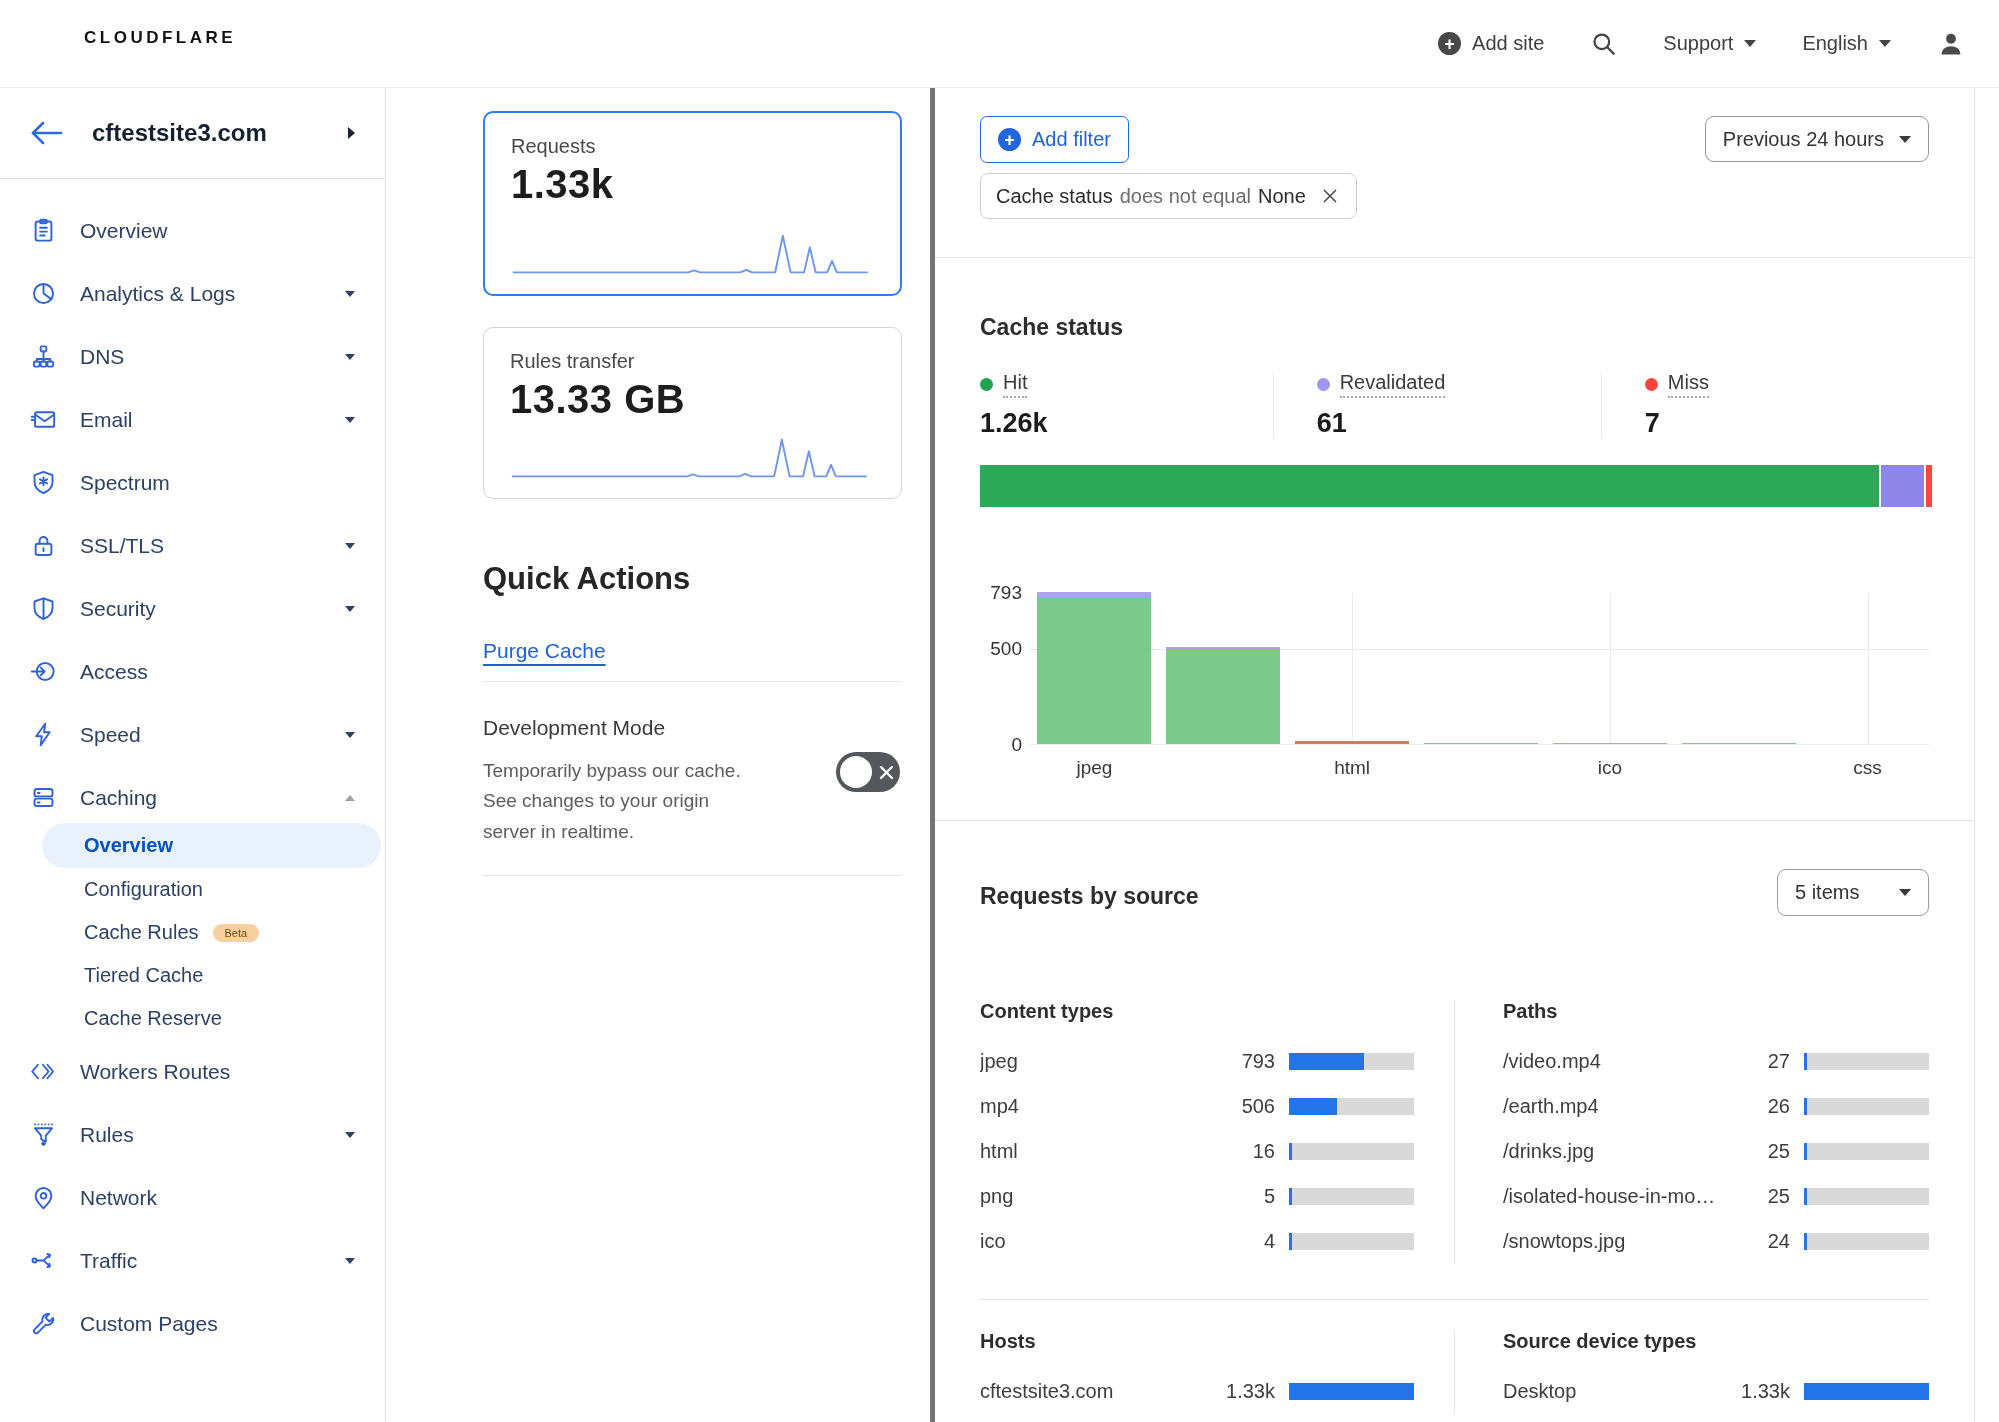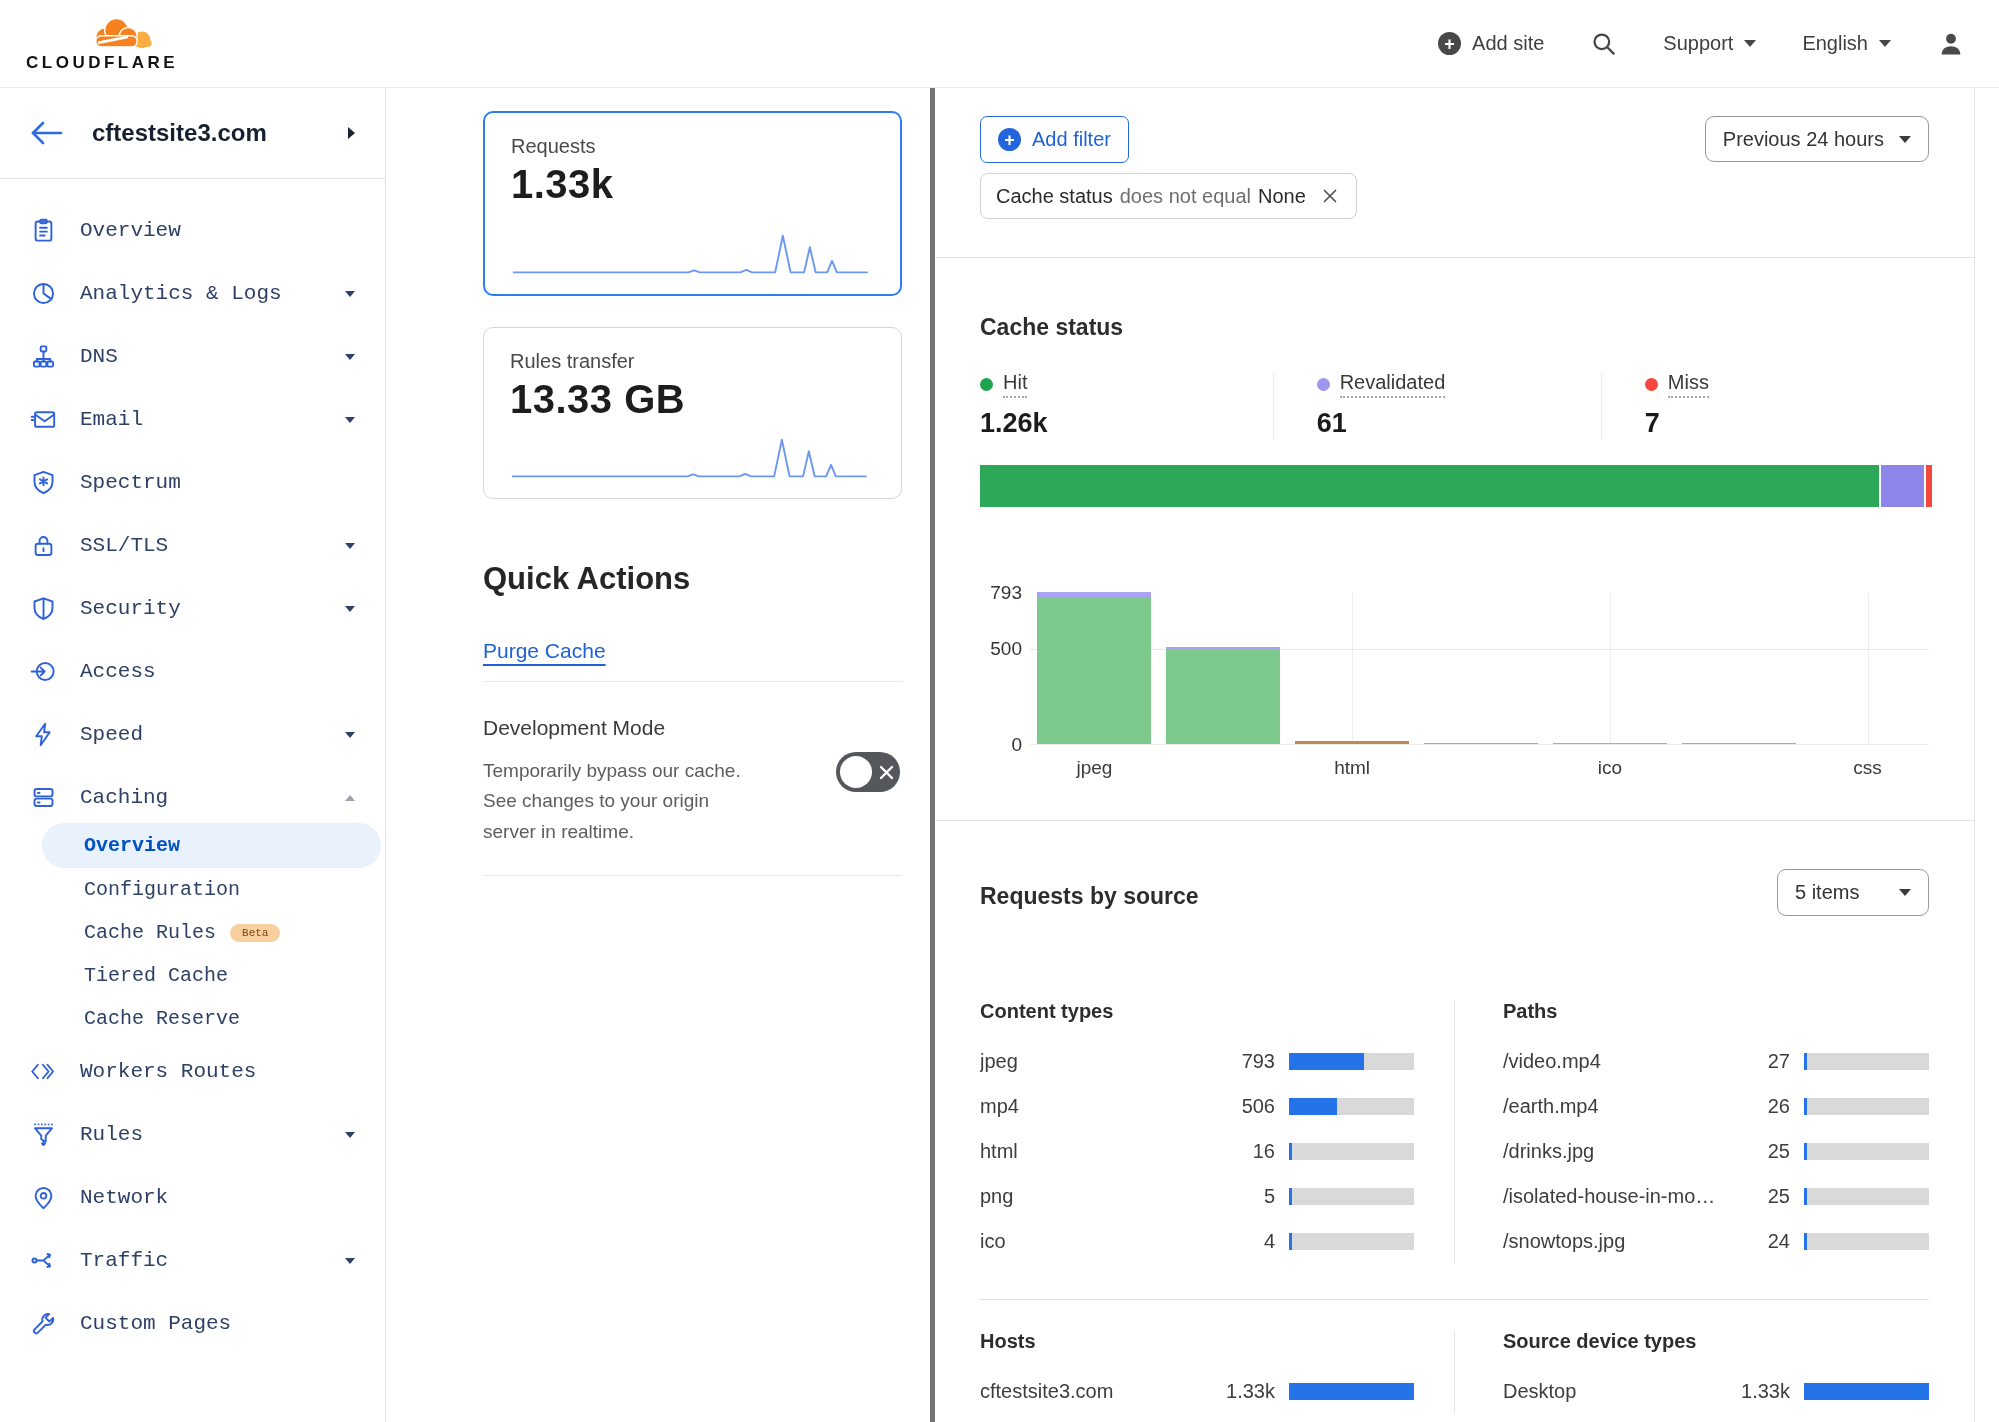--- a/index.html
+++ b/index.html
@@ -3,35 +3,35 @@
 <meta charset="utf-8">
 <style>
   * { margin:0; padding:0; box-sizing:border-box; }
   html,body { overflow:hidden; }
   body {
     width:1999px; height:1422px; background:#fff;
     font-family:"Liberation Sans", sans-serif; color:#222; position:relative;
   }
   
   .header { height:88px; display:flex; align-items:center; padding:0 26px; border-bottom:1px solid #ececec; background:#fff; }
-  .logo { display:flex; flex-direction:column; width:180px; }
+  .logo { display:flex; flex-direction:row; width:180px; }
   .logo-cloud { margin-left:58px; }
   .logo-text { font-size:17px; font-weight:800; letter-spacing:3.5px; color:#131313; margin-top:2px; }
   .header-right { margin-left:auto; display:flex; align-items:center; gap:46px; padding-right:8px; }
   .header-item { display:flex; align-items:center; gap:11px; font-size:20px; color:#3e3e3e; cursor:default; }
   .plus-dark { width:23px; height:23px; border-radius:50%; background:#484848; color:#fff; display:flex; align-items:center; justify-content:center; font-size:18px; font-weight:700; line-height:1; }
   .tri-down-dark { width:0; height:0; border-left:6px solid transparent; border-right:6px solid transparent; border-top:7.5px solid #454545; }
   
   .layout { display:flex; height:1334px; }
   
   .sidebar { width:386px; border-right:1px solid #e2e2e2; flex-shrink:0; background:#fff; }
   .site-row { height:91px; display:flex; align-items:center; padding:0 30px; border-bottom:1px solid #e2e2e2; }
   .site-name { font-size:24px; font-weight:700; color:#17202e; margin-left:28px; }
   .tri-right { width:0; height:0; border-top:6px solid transparent; border-bottom:6px solid transparent; border-left:7.5px solid #1c2330; margin-left:auto; }
-  .nav { padding-top:20px;font-family:Liberation Mono, monospace; }
+  .nav { padding-top:20px; }
   .nav-item { height:63px; display:flex; align-items:center; padding:0 30px; cursor:default; }
   .nav-icon { width:27px; height:27px; color:#2f62d9; margin-right:23px; flex-shrink:0; }
   .nav-icon svg { width:100%; height:100%; display:block; }
   .nav-label { font-size:21px; color:#2e4065; }
   .nav-caret { margin-left:auto; }
   .tri-down { width:0; height:0; border-left:5.5px solid transparent; border-right:5.5px solid transparent; border-top:6.5px solid #2e4065; }
   .tri-up { width:0; height:0; border-left:5.5px solid transparent; border-right:5.5px solid transparent; border-bottom:6.5px solid #9aa3ad; }
   .sub-list { margin-top:-6px; }
   .sub-item { height:43px; display:flex; align-items:center; padding-left:84px; font-size:20px; color:#2e4065; cursor:default; }
   .sub-item.selected { height:45px; background:#e8f1fc; border-radius:23px; margin:0 4px 0 42px; padding-left:42px; font-weight:700; color:#0051c3; }

